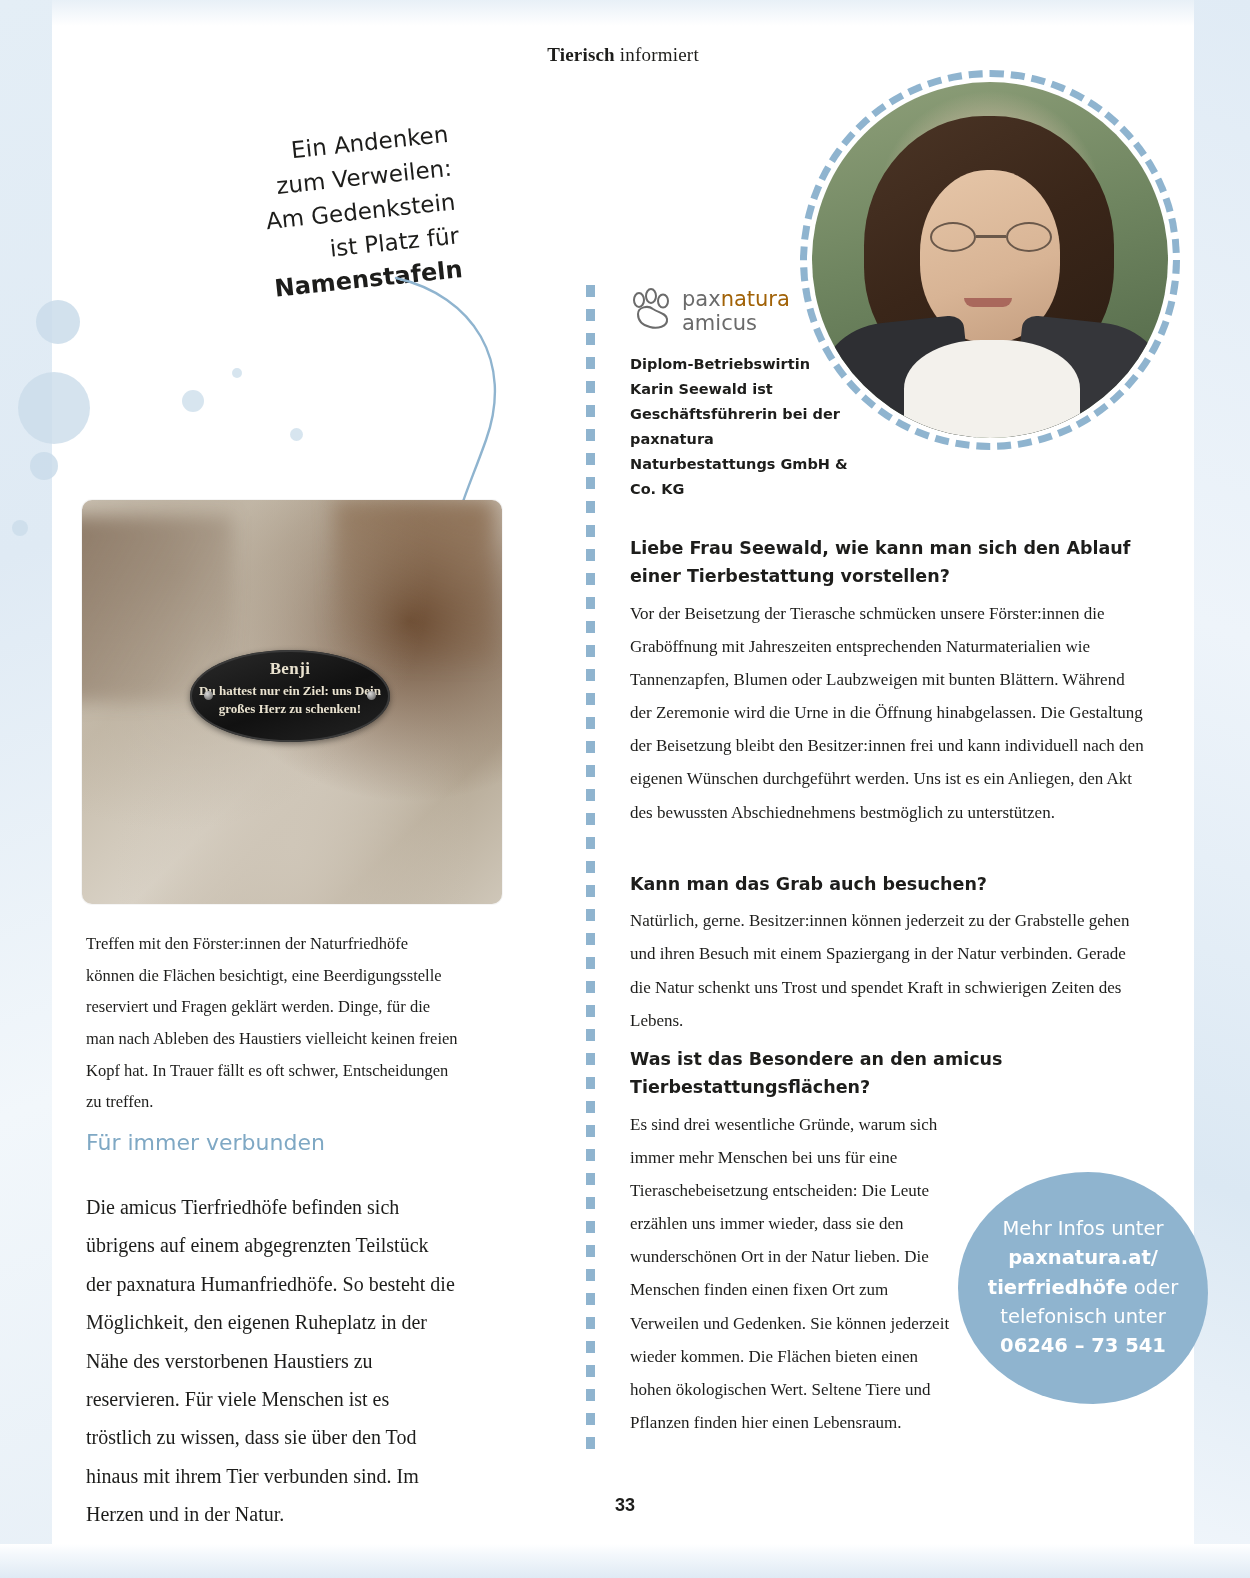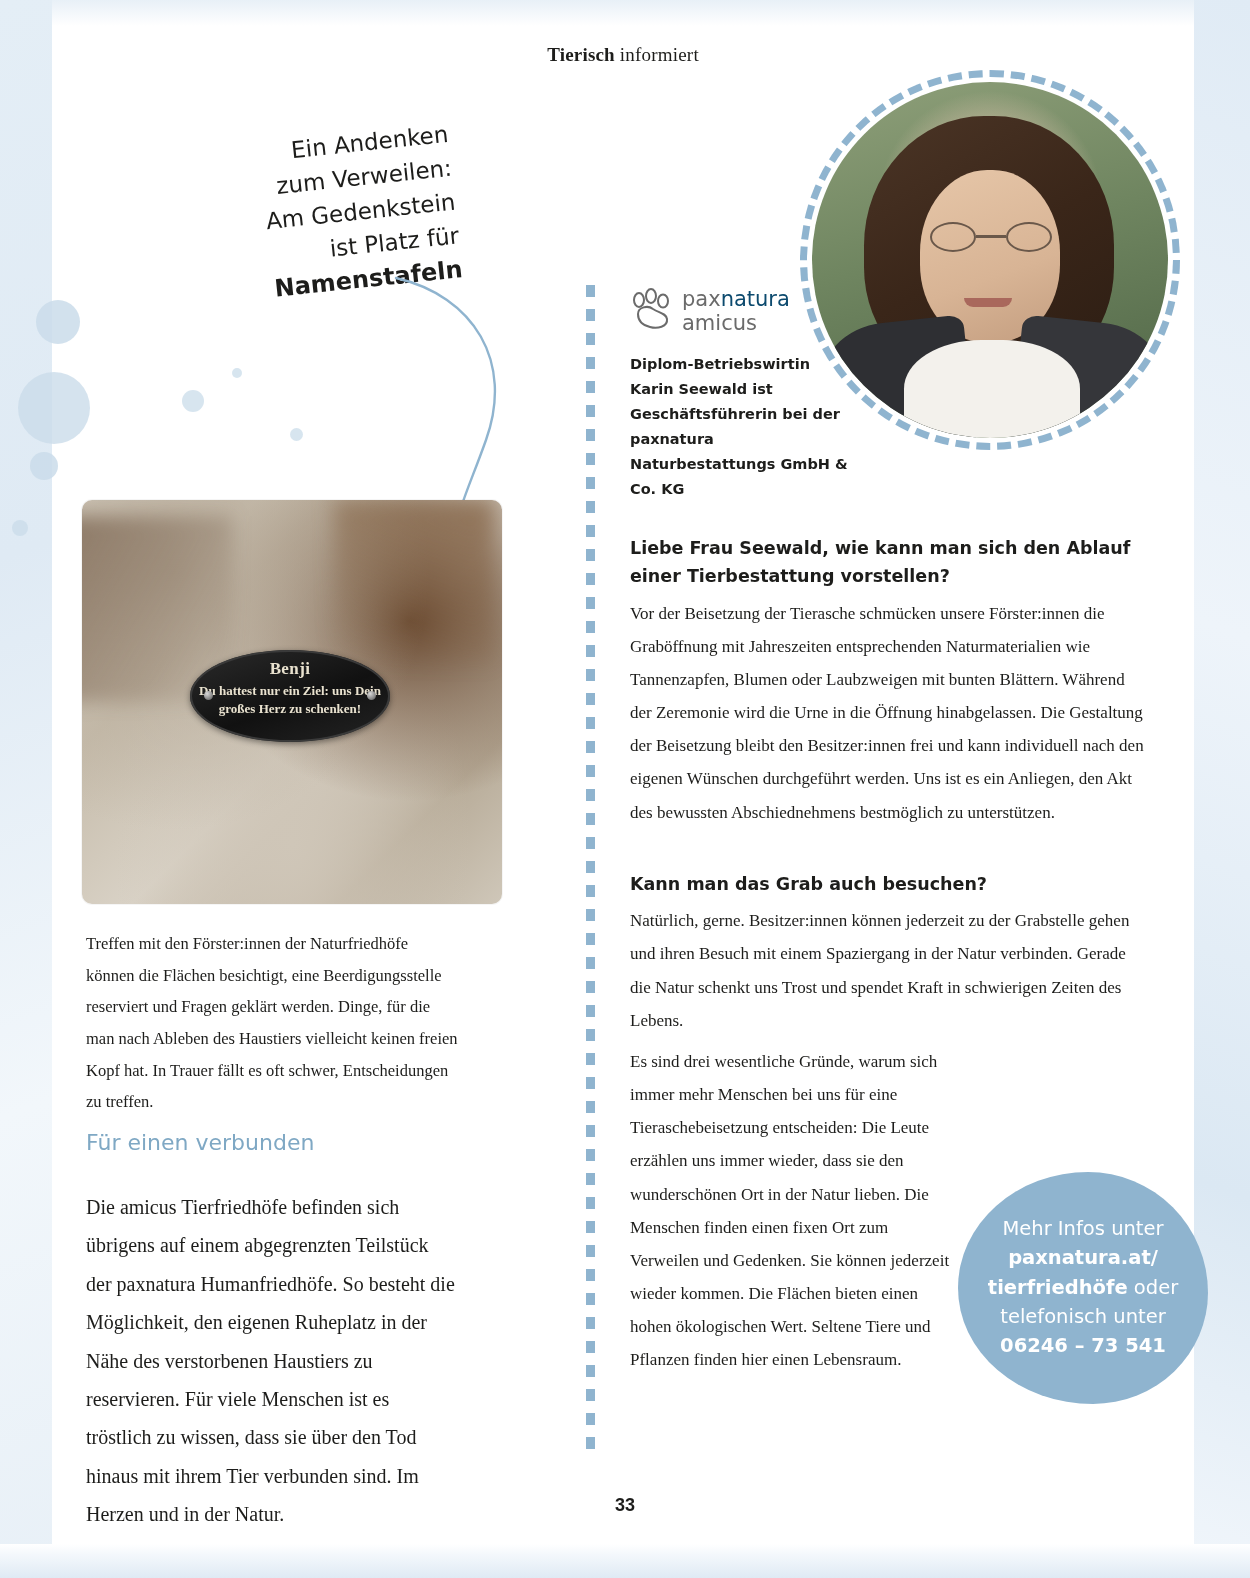--- a/index.html
+++ b/index.html
@@ -140,21 +140,21 @@
   .logo-wrap {
     position: absolute; left: 630px; top: 288px; width: 220px; height: 48px;
   }
   .logo-text {
     position: absolute; left: 52px; top: 0;
     font-family: "DejaVu Sans", sans-serif;
     line-height: 1.12;
   }
   .logo-text .l1 { font-size: 21px; }
   .logo-text .l1 .pax { color: #6b6b6b; }
-  .logo-text .l1 .natura { color: #0c4a6e; }
+  .logo-text .l1 .natura { color: #a16207; }
   .logo-text .l2 { font-size: 21px; color: #6b6b6b; }
 
   .bio {
     position: absolute; left: 630px; top: 352px; width: 220px;
     font-family: "DejaVu Sans", sans-serif;
     font-size: 14.5px; font-weight: 700; line-height: 1.72; color: #1d1d1b;
   }
 
   .portrait {
     position: absolute; left: 812px; top: 82px; width: 356px; height: 356px;
@@ -282,21 +282,21 @@
   <div class="stone-photo">
     <div class="plaque">
       <div class="screw l"></div>
       <div class="screw r"></div>
       <div class="pname">Benji</div>
       <div class="ptext">Du hattest nur ein Ziel: uns Dein großes Herz zu schenken!</div>
     </div>
   </div>
 
   <div class="left-body">Treffen mit den Förster:innen der Naturfriedhöfe können die Flächen besichtigt, eine Beerdigungsstelle reserviert und Fragen geklärt werden. Dinge, für die man nach Ableben des Haustiers vielleicht keinen freien Kopf hat. In Trauer fällt es oft schwer, Entscheidungen zu treffen.</div>
-  <div class="subhead">Für einen verbunden</div>
+  <div class="subhead">Für immer verbunden</div>
   <div class="left-body2">Die amicus Tierfriedhöfe befinden sich übrigens auf einem abgegrenzten Teilstück der paxnatura Humanfriedhöfe. So besteht die Möglichkeit, den eigenen Ruheplatz in der Nähe des verstorbenen Haustiers zu reservieren. Für viele Menschen ist es tröstlich zu wissen, dass sie über den Tod hinaus mit ihrem Tier verbunden sind. Im Herzen und in der Natur.</div>
 
   <div class="divider"></div>
 
   <div class="logo-wrap">
     <svg width="46" height="44" viewBox="0 0 46 44">
       <ellipse cx="9" cy="12" rx="5" ry="7" fill="none" stroke="#6b6b6b" stroke-width="2"></ellipse>
       <ellipse cx="21" cy="8" rx="5" ry="7" fill="none" stroke="#6b6b6b" stroke-width="2"></ellipse>
       <ellipse cx="33" cy="13" rx="5" ry="6.5" fill="none" stroke="#6b6b6b" stroke-width="2"></ellipse>
       <path d="M8,26 C8,19 18,17 23,21 C29,25 36,25 37,31 C38,39 27,41 20,39 C12,37 8,33 8,26 Z" fill="none" stroke="#6b6b6b" stroke-width="2"></path>
@@ -330,20 +330,21 @@
     <div class="q">Liebe Frau Seewald, wie kann man sich den Ablauf einer Tierbestattung vorstellen?</div>
     <div class="a">Vor der Beisetzung der Tierasche schmücken unsere Förster:innen die Graböffnung mit Jahreszeiten entsprechenden Naturmaterialien wie Tannenzapfen, Blumen oder Laubzweigen mit bunten Blättern. Während der Zeremonie wird die Urne in die Öffnung hinabgelassen. Die Gestaltung der Beisetzung bleibt den Besitzer:innen frei und kann individuell nach den eigenen Wünschen durchgeführt werden. Uns ist es ein Anliegen, den Akt des bewussten Abschiednehmens bestmöglich zu unterstützen.</div>
   </div>
 
   <div class="qa" id="qa2">
     <div class="q">Kann man das Grab auch besuchen?</div>
     <div class="a">Natürlich, gerne. Besitzer:innen können jederzeit zu der Grabstelle gehen und ihren Besuch mit einem Spaziergang in der Natur verbinden. Gerade die Natur schenkt uns Trost und spendet Kraft in schwierigen Zeiten des Lebens.</div>
   </div>
 
   <div class="qa" id="qa3">
+    <div class="q">Was ist das Besondere an den amicus Tierbestattungsflächen?</div>
     <div class="a">Es sind drei wesentliche Gründe, warum sich immer mehr Menschen bei uns für eine Tieraschebeisetzung entscheiden: Die Leute erzählen uns immer wieder, dass sie den wunderschönen Ort in der Natur lieben. Die Menschen finden einen fixen Ort zum Verweilen und Gedenken. Sie können jederzeit wieder kommen. Die Flächen bieten einen hohen ökologischen Wert. Seltene Tiere und Pflanzen finden hier einen Lebensraum.</div>
   </div>
 
   <div class="infoblob">
     <div>Mehr Infos unter</div>
     <div class="strong">paxnatura.at/</div>
     <div>
       <span class="strong">tierfriedhöfe</span><span> oder</span>
     </div>
     <div>telefonisch unter</div>

